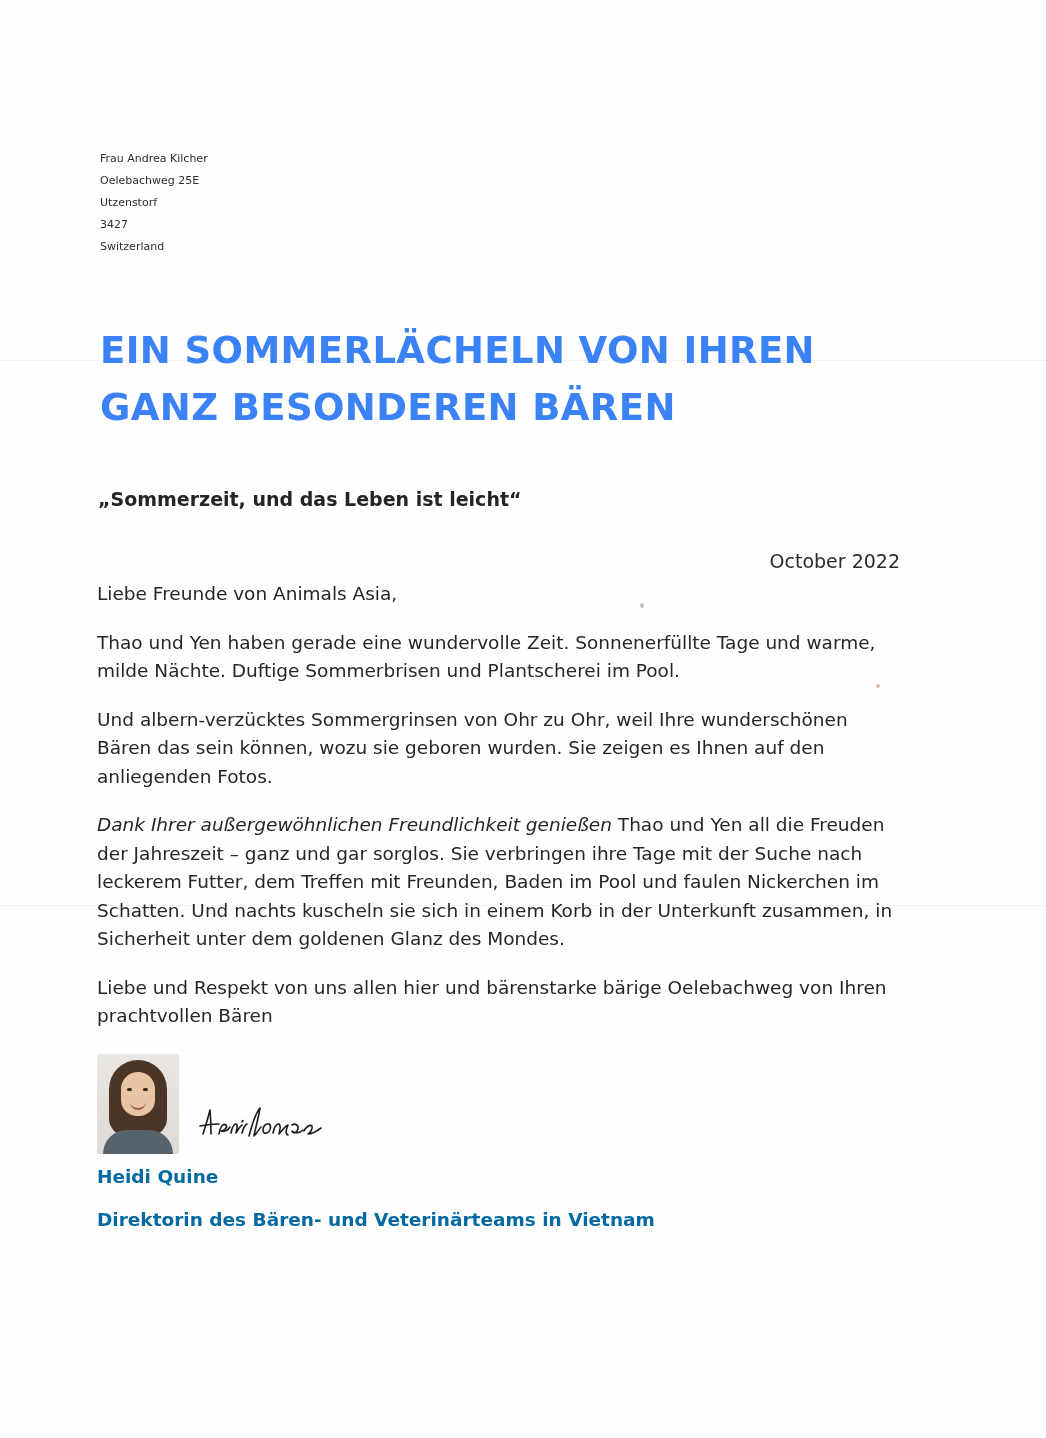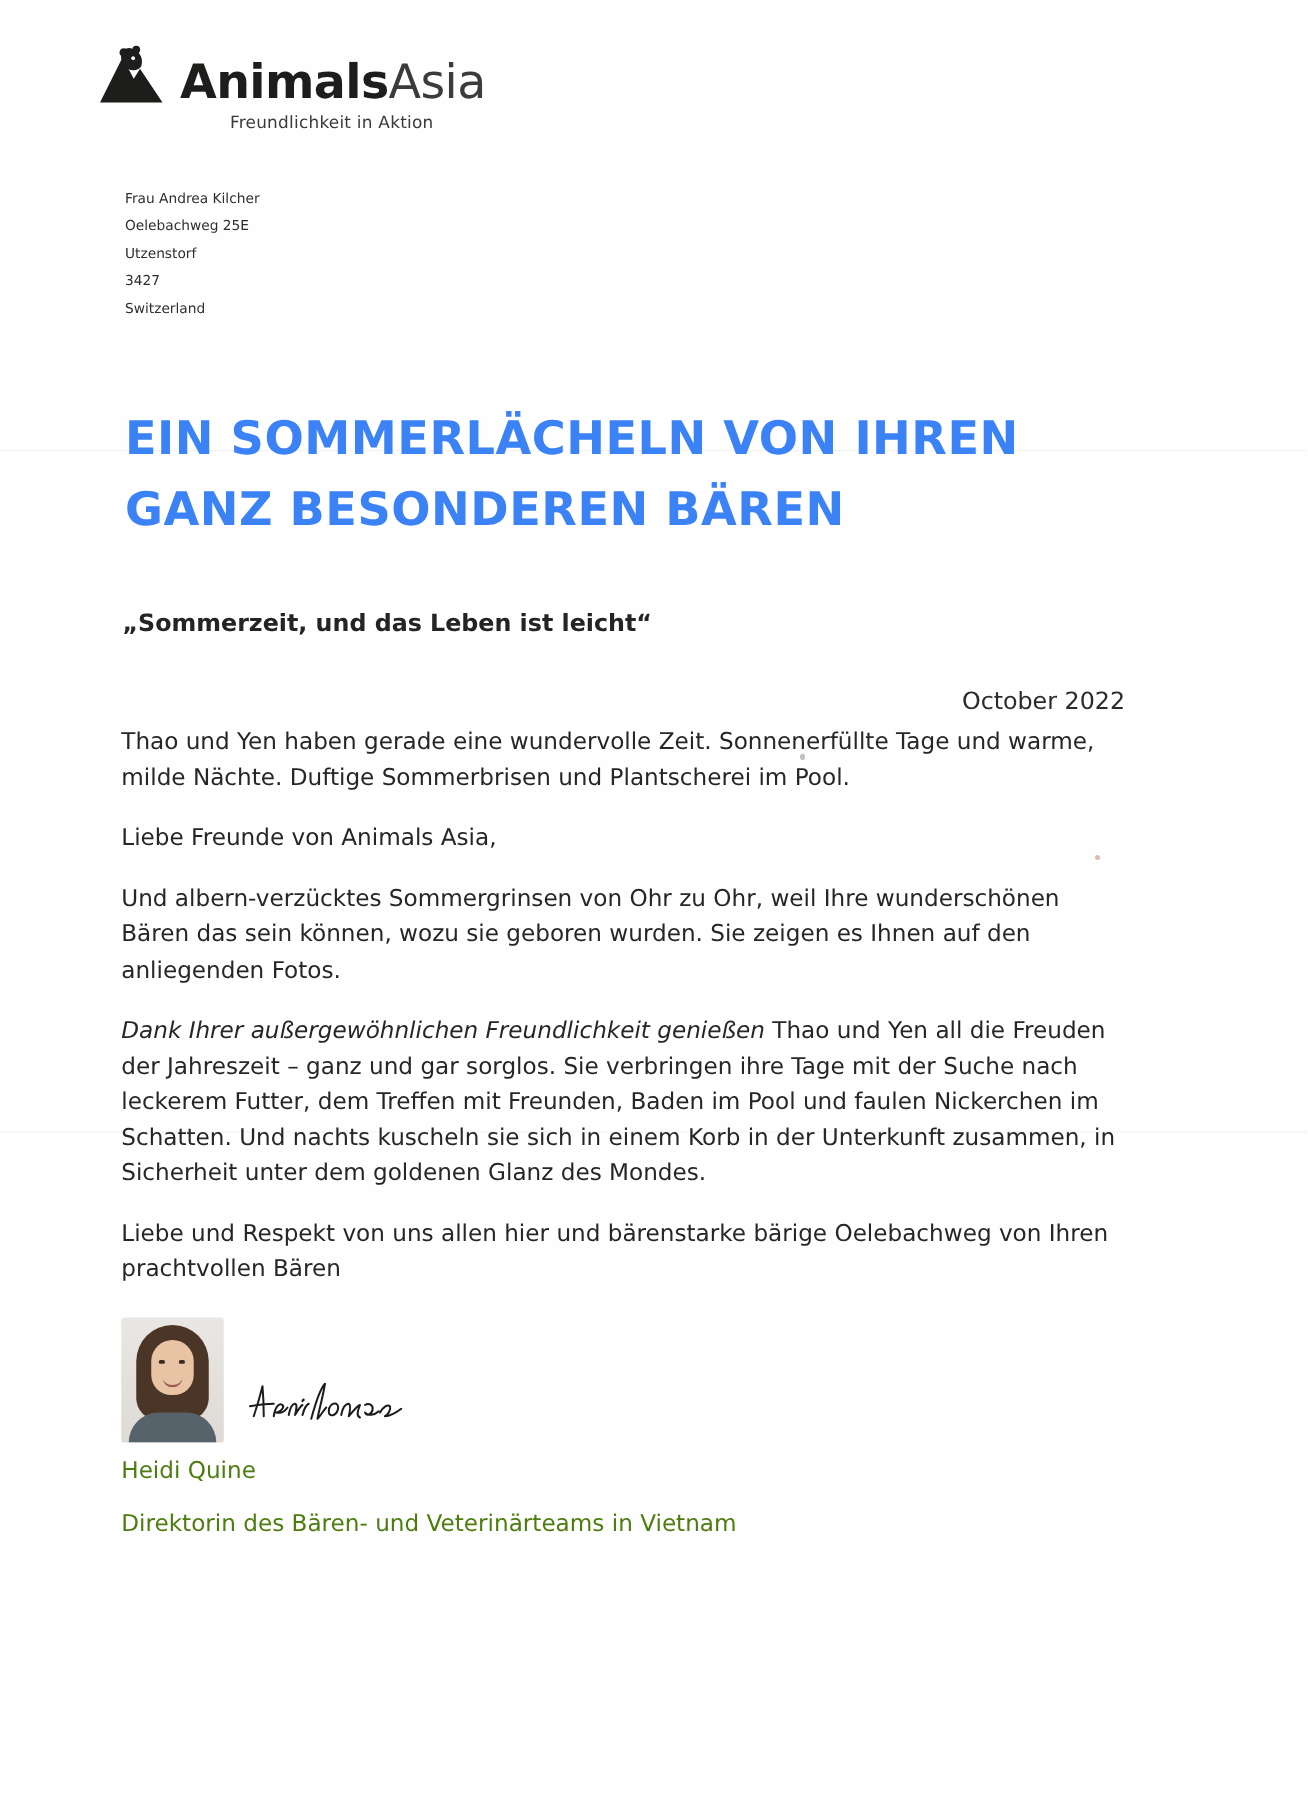--- a/index.html
+++ b/index.html
@@ -190,22 +190,23 @@
     background: #57636b;
     border-radius: 26px 26px 0 0;
   }
   .signature {
     margin-bottom: 4px;
   }
   .sig-name {
     margin-top: 10px;
     font-size: 18.5px;
     line-height: 26px;
-    color: #4d7c0f;
-    font-family: "DejaVu Sans", sans-serif;
+    color: #0369a1;
+    font-family: "DejaVu Sans", sans-serif;
+    font-weight: bold;
   }
 
   .ps-text {
     position: absolute;
     left: 97px;
     top: 1228px;
     width: 790px;
     font-size: 18.5px;
     line-height: 28.5px;
     color: #262626;
@@ -215,53 +216,38 @@
 </head>
 <body>
 
 <div class="page">
 
   <div class="scan-line l1"></div>
   <div class="scan-line l2"></div>
   <div class="speck" style="left:640px; top:603px; width:4px; height:5px;"></div>
   <div class="speck" style="left:876px; top:684px; width:4px; height:4px; background:rgba(190,120,90,0.5);"></div>
 
-  <div class="logo-block">
-    <div class="logo-row">
-      <span class="logo-mark">
-        <svg viewBox="0 0 58 48" width="58" height="48" aria-hidden="true">
-          <path d="M4 46 L22 10 L31 27 L36 19 L54 46 Z" fill="#1d1d1b"></path>
-          <path d="M21 11 C20 5, 25 1, 30 3 C36 5, 39 11, 37 17 C34 22, 26 21, 23 16 Z" fill="#1d1d1b"></path>
-          <circle cx="23" cy="6" r="3.4" fill="#1d1d1b"></circle>
-          <circle cx="33" cy="3.6" r="3.1" fill="#1d1d1b"></circle>
-          <circle cx="30.5" cy="10.5" r="1.5" fill="#ffffff"></circle>
-        </svg>
-      </span>
-      <span class="logo-word"><span>Animals</span><span class="light">Asia</span></span>
-    </div>
-    <div class="logo-tag">Freundlichkeit in Aktion</div>
-  </div>
 
   <div class="address">
     <div>Frau Andrea Kilcher</div>
     <div>Oelebachweg 25E</div>
     <div>Utzenstorf</div>
     <div>3427</div>
     <div>Switzerland</div>
   </div>
 
   <div class="headline">EIN SOMMERLÄCHELN VON IHREN GANZ BESONDEREN BÄREN</div>
 
   <div class="subhead">„Sommerzeit, und das Leben ist leicht“</div>
 
   <div class="date">October 2022</div>
 
   <div class="body-text">
+    <p>Liebe Freunde von Animals Asia,</p>
     <p>Thao und Yen  haben gerade eine wundervolle Zeit. Sonnenerfüllte Tage und warme, milde Nächte. Duftige Sommerbrisen und Plantscherei im Pool.</p>
-    <p>Liebe Freunde von Animals Asia,</p>
     <p>Und albern-verzücktes Sommergrinsen von Ohr zu Ohr, weil Ihre wunderschönen Bären das sein können, wozu sie geboren wurden. Sie zeigen es Ihnen auf den anliegenden Fotos.</p>
     <p><em>Dank Ihrer außergewöhnlichen Freundlichkeit genießen</em><span> Thao und Yen  all die Freuden der Jahreszeit – ganz und gar sorglos. Sie verbringen ihre Tage mit der Suche nach leckerem Futter, dem Treffen mit Freunden, Baden im Pool und faulen Nickerchen im Schatten. Und nachts kuscheln sie sich in einem Korb in der Unterkunft zusammen, in Sicherheit unter dem goldenen Glanz des Mondes.</span></p>
     <p>Liebe und Respekt von uns allen hier und bärenstarke bärige Oelebachweg von Ihren prachtvollen Bären</p>
   </div>
 
   <div class="sig-area">
     <div class="sig-row">
       <div class="portrait">
         <div class="hair"></div>
         <div class="face"></div>

